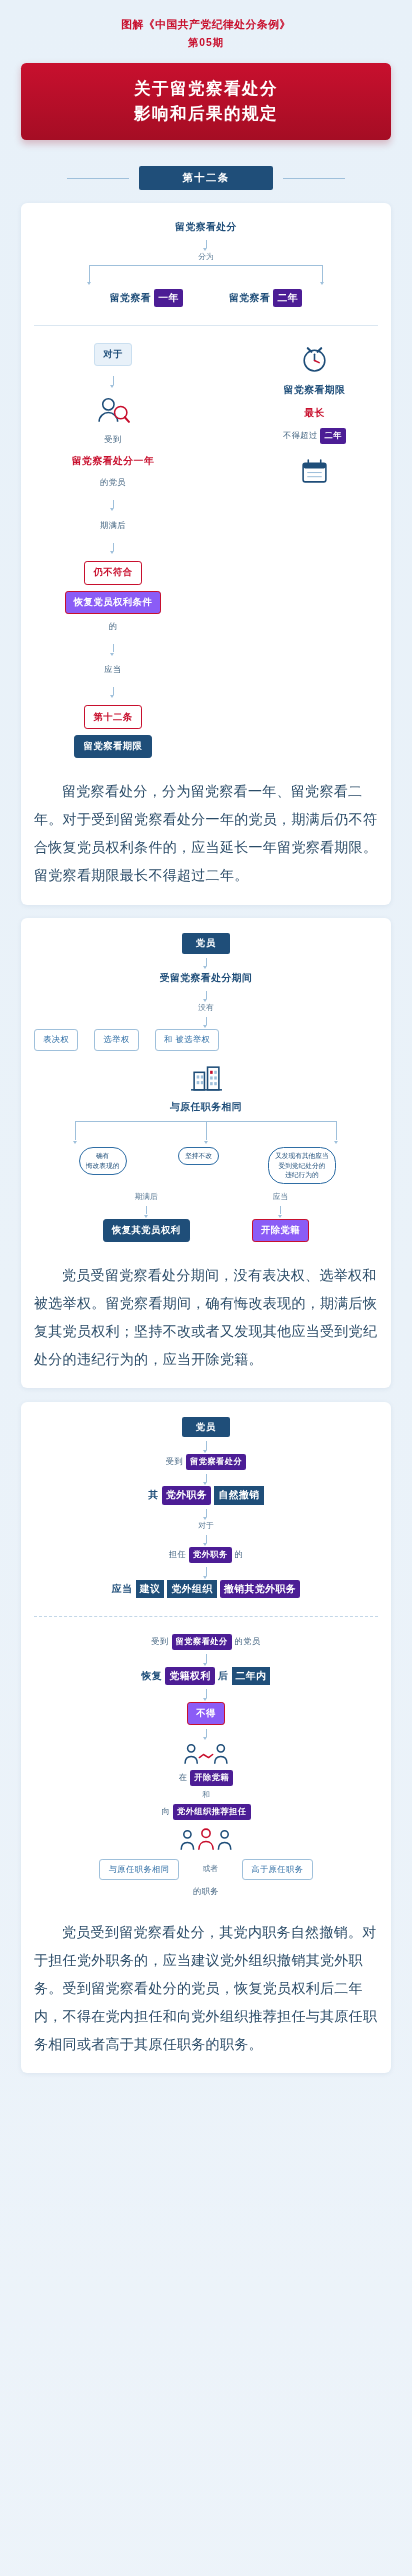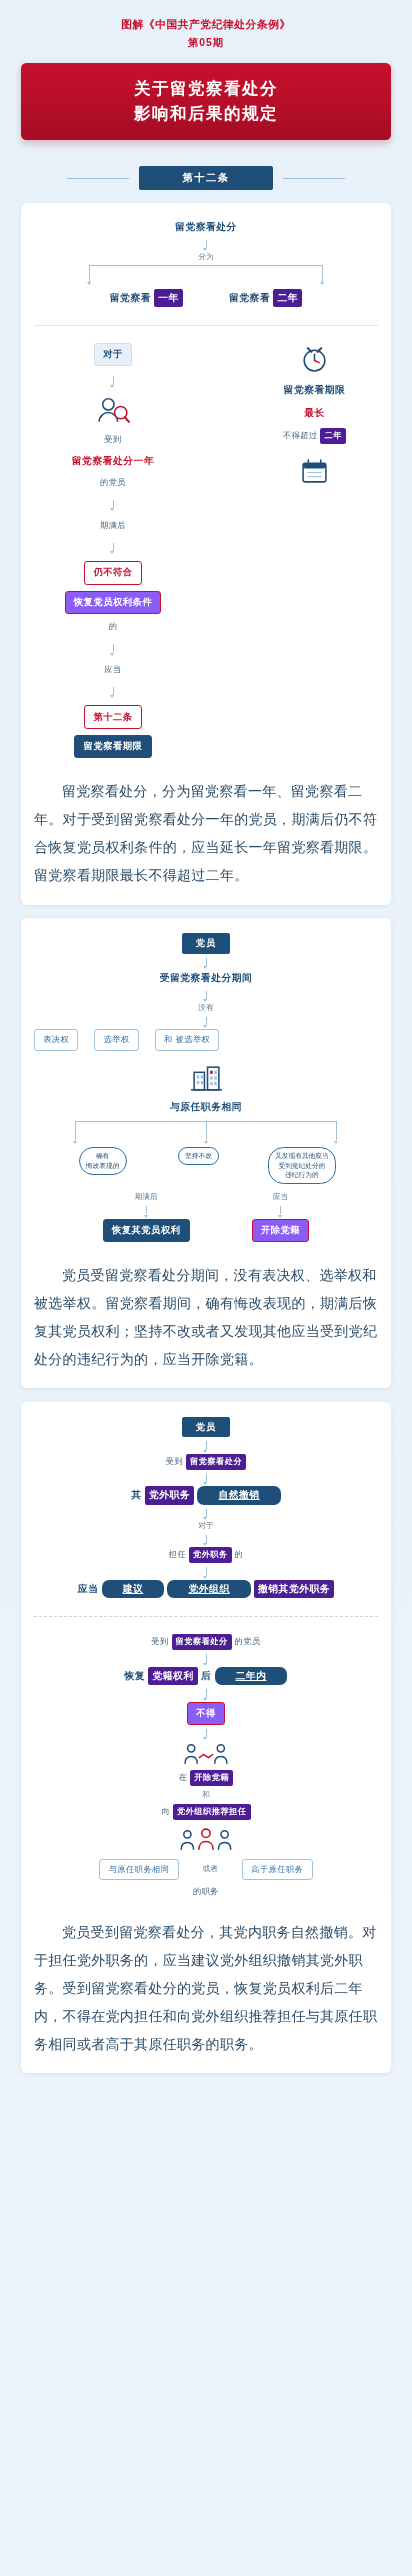--- a/index.html
+++ b/index.html
@@ -153,21 +153,21 @@
     font-size:9.3px;font-weight:bold;letter-spacing:1px;
     padding:3.6px 13.4px;border-radius:2.1px;
   }
 
   .hl-red{
     display:inline-block;background:#4c1d95;color:#fff;
     padding:1px 4.1px;border-radius:2.1px;font-weight:bold;
   }
   .hl-blue{
     display:inline-block;background:#1f4e79;color:#fff;
-    padding:1px 21px;border-radius:7px;font-weight:bold;text-decoration:underline;
+    padding:1px 4px;border-radius:0;font-weight:bold;
   }
 
   .note{
     font-size:14px;
     line-height:2.0;
     color:#2b4c68;
     text-indent:2em;
     margin-top:19px;
     letter-spacing:0.3px;
   }

